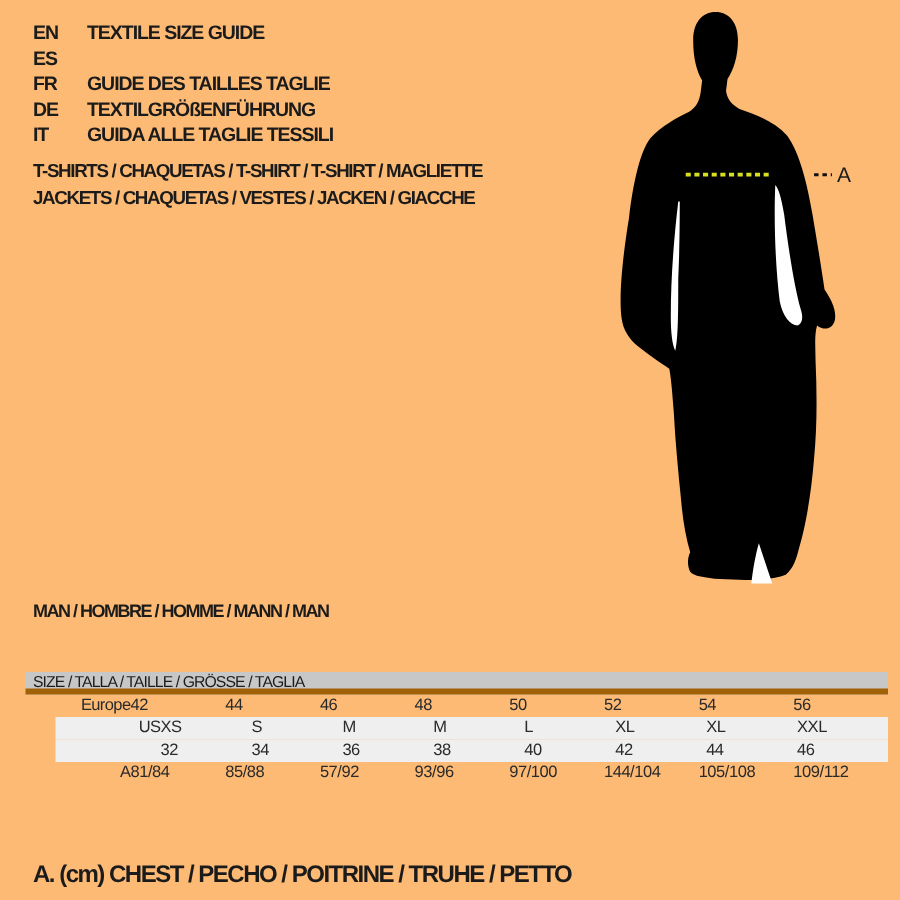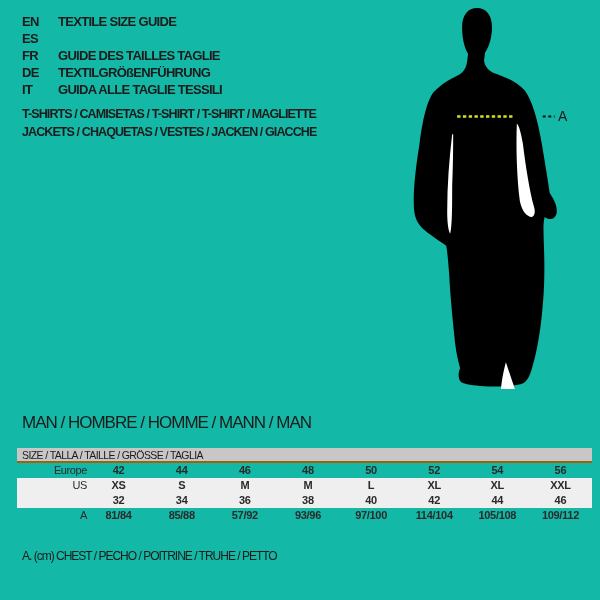--- a/index.html
+++ b/index.html
@@ -1,54 +1,54 @@
 <!DOCTYPE html>
 <html><head>
 <meta charset="utf-8">
 <style>
   html,body{margin:0;padding:0;}
   body{
     width:600px;height:600px;background:#ffffff;
     font-family:"Liberation Sans",sans-serif;color:#1b1b1b;
     overflow:hidden;
   }
-  .canvas{position:relative;width:600px;height:600px;background:#14b8a6;}
+  .canvas{position:relative;width:600px;height:600px;background:#fdba74;}
 
   
   .lang-block{position:absolute;left:22px;top:13px;}
   .lang-row{display:flex;height:17px;line-height:17px;
     font-weight:bold;font-size:13px;letter-spacing:-0.7px;}
   .lang-code{width:36px;}
 
   
   .cat-block{position:absolute;left:22px;top:105px;
     font-weight:bold;font-size:12.5px;line-height:18px;letter-spacing:-0.9px;}
 
   
   .figure-wrap{position:absolute;left:402px;top:2px;width:170px;height:398px;}
   .figure-wrap svg{position:absolute;left:0;top:0;}
   .a-label{position:absolute;left:156px;top:106px;font-size:14px;letter-spacing:0;}
 
   
-  .section-title{position:absolute;left:22px;top:413px;
-    font-weight:normal;font-size:17px;letter-spacing:-1px;}
+  .section-title{position:absolute;left:22px;top:400px;
+    font-weight:bold;font-size:12px;letter-spacing:-1px;}
 
   
   .size-table{position:absolute;left:17px;top:448px;width:575px;font-size:11px;}
   .thead{height:15px;line-height:14px;background:#c7c7c7;
     padding-left:5px;box-sizing:border-box;
-    font-size:10.5px;letter-spacing:-0.6px;border-bottom:2px solid #a16207;}
+    font-size:10.5px;letter-spacing:-0.6px;border-bottom:4px solid #a16207;}
   .trow{display:grid;grid-template-columns:70px repeat(8,1fr);height:15px;line-height:15px;}
-  .trow .cell{text-align:center;letter-spacing:-0.3px;color:#2a2a2a;font-weight:bold;}
+  .trow .cell{text-align:left;letter-spacing:-0.3px;color:#2a2a2a;}
   .trow .rlabel{text-align:right;padding-left:5px;color:#2a2a2a;letter-spacing:-0.4px;}
-  .band{background:#efefef;}
+  .band{background:#efefef;margin-left:20px;}
 
   
-  .footnote{position:absolute;left:22px;top:549px;
-    font-weight:normal;font-size:12px;letter-spacing:-1px;}
+  .footnote{position:absolute;left:22px;top:575px;
+    font-weight:bold;font-size:16px;letter-spacing:-1px;}
 </style>
 </head>
 <body>
 
 <div class="canvas">
 
   <div class="lang-block">
     <div class="lang-row">
       <span class="lang-code">EN</span>
       <span class="lang-label">TEXTILE SIZE GUIDE</span>
@@ -64,21 +64,21 @@
       <span class="lang-code">DE</span>
       <span class="lang-label">TEXTILGRÖßENFÜHRUNG</span>
     </div>
     <div class="lang-row">
       <span class="lang-code">IT</span>
       <span class="lang-label">GUIDA ALLE TAGLIE TESSILI</span>
     </div>
   </div>
 
   <div class="cat-block">
-    <div>T-SHIRTS / CAMISETAS / T-SHIRT / T-SHIRT / MAGLIETTE</div>
+    <div>T-SHIRTS / CHAQUETAS / T-SHIRT / T-SHIRT / MAGLIETTE</div>
     <div>JACKETS / CHAQUETAS / VESTES / JACKEN / GIACCHE</div>
   </div>
 
   <div class="figure-wrap">
     <svg width="170" height="398" viewBox="0 0 170 400">
       <path fill="#000000" d="
         M75,6
         C84,6 90,13 90,25 C90,36 87,45 83,51 L82,59
         C83,65 86,68 91,71
         C103,75 115,80 123,89
@@ -165,21 +165,21 @@
       <div class="cell">46</div>
     </div>
 
     <div class="trow">
       <div class="rlabel">A</div>
       <div class="cell">81/84</div>
       <div class="cell">85/88</div>
       <div class="cell">57/92</div>
       <div class="cell">93/96</div>
       <div class="cell">97/100</div>
-      <div class="cell">114/104</div>
+      <div class="cell">144/104</div>
       <div class="cell">105/108</div>
       <div class="cell">109/112</div>
     </div>
   </div>
 
   <div class="footnote">A. (cm) CHEST / PECHO / POITRINE / TRUHE / PETTO</div>
 
 </div>
 
 </body></html>

